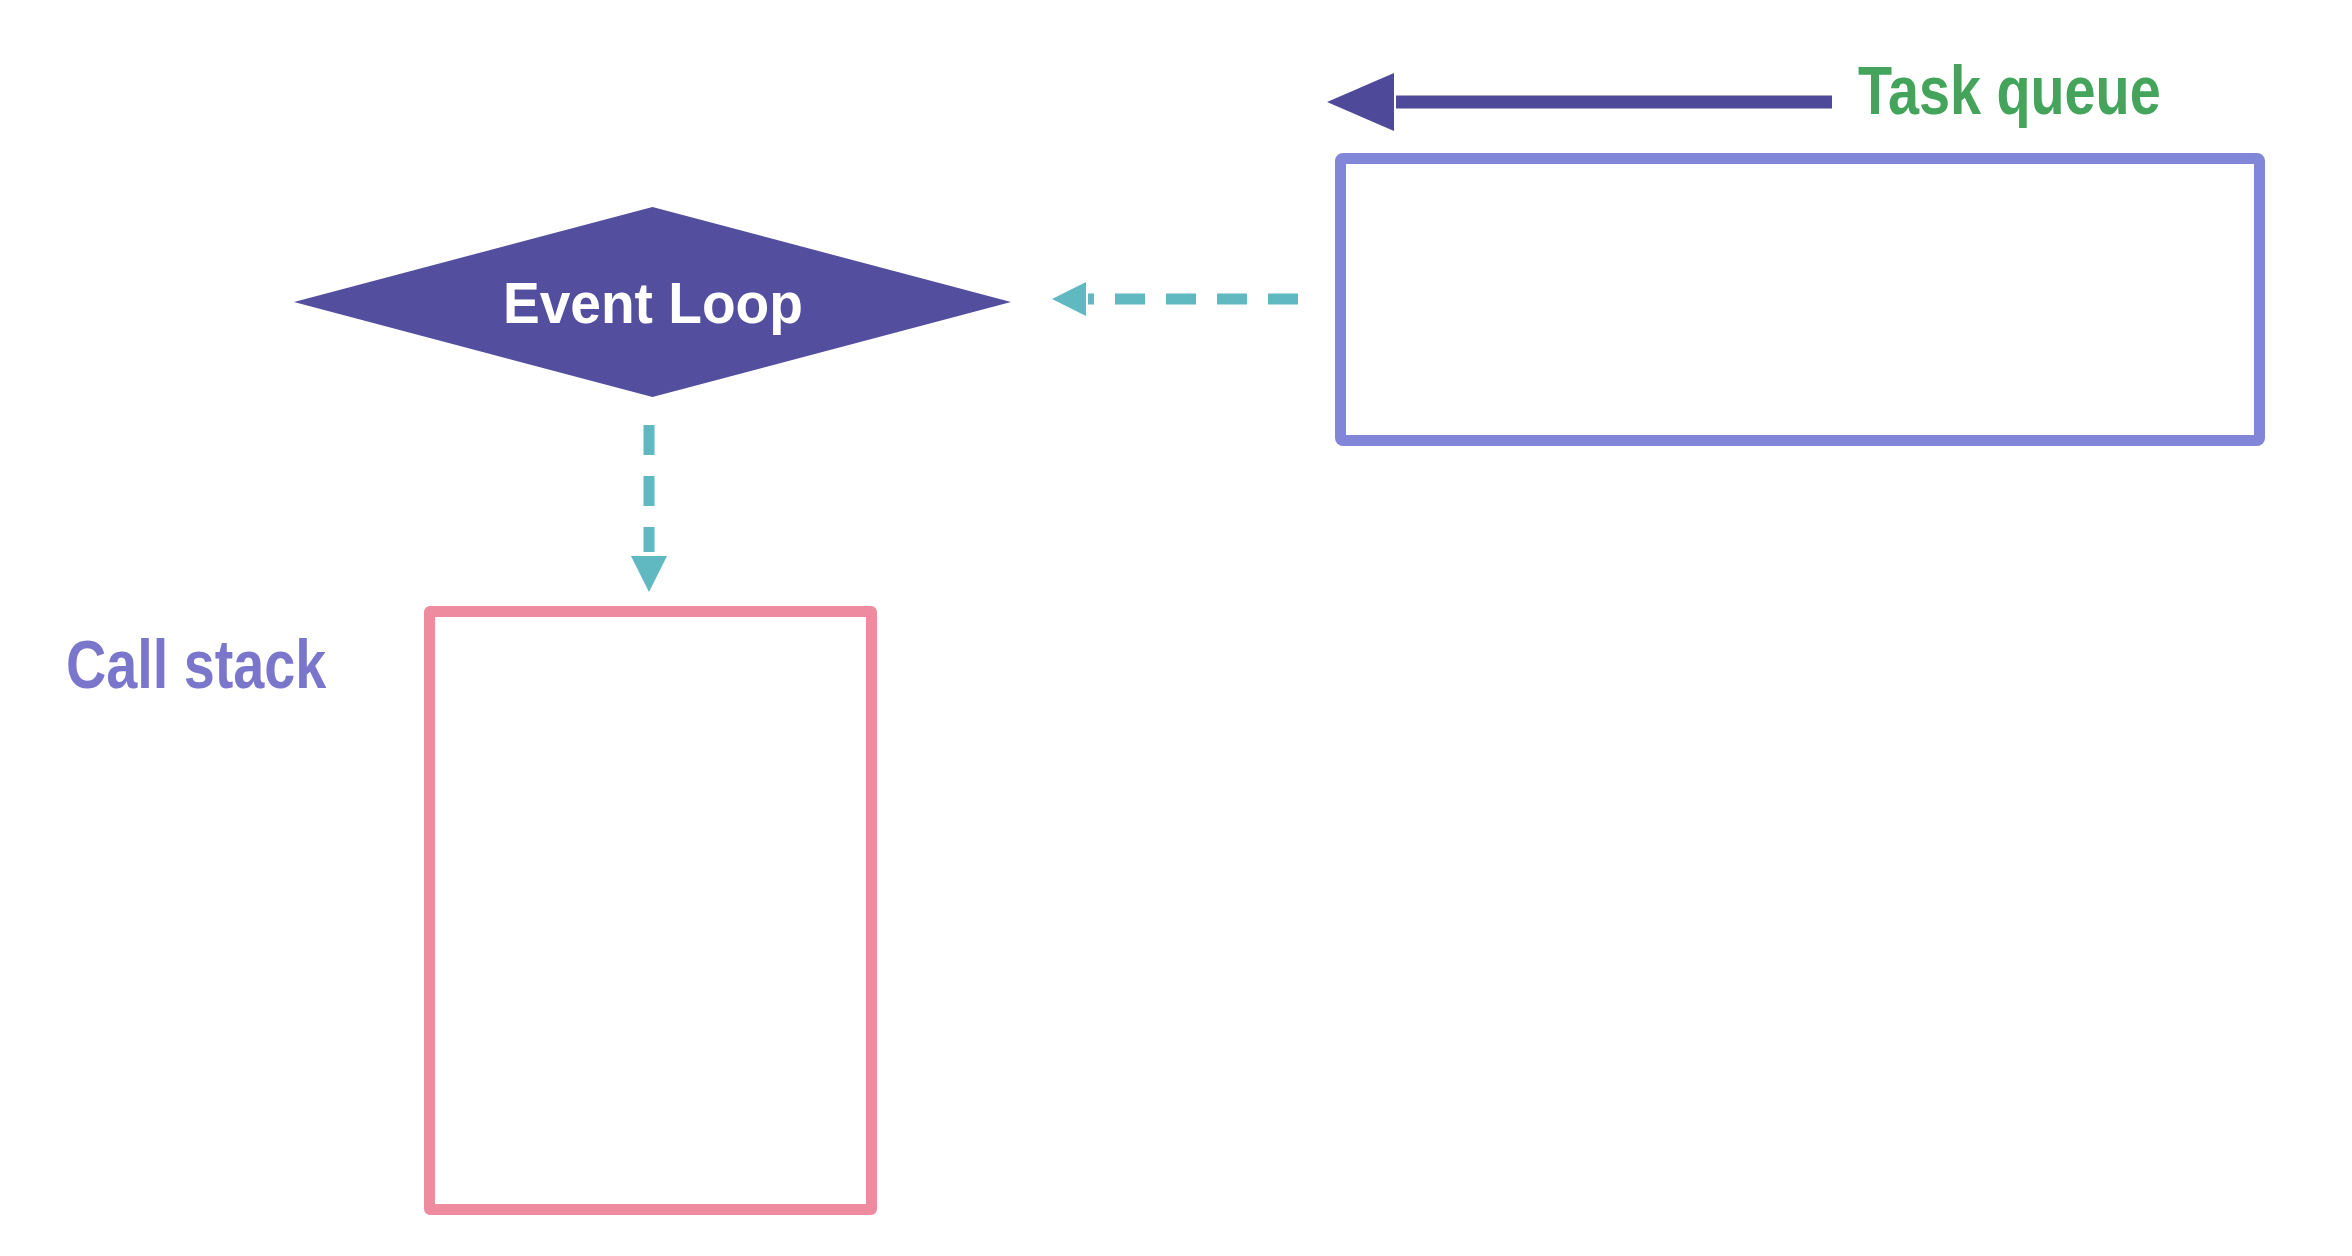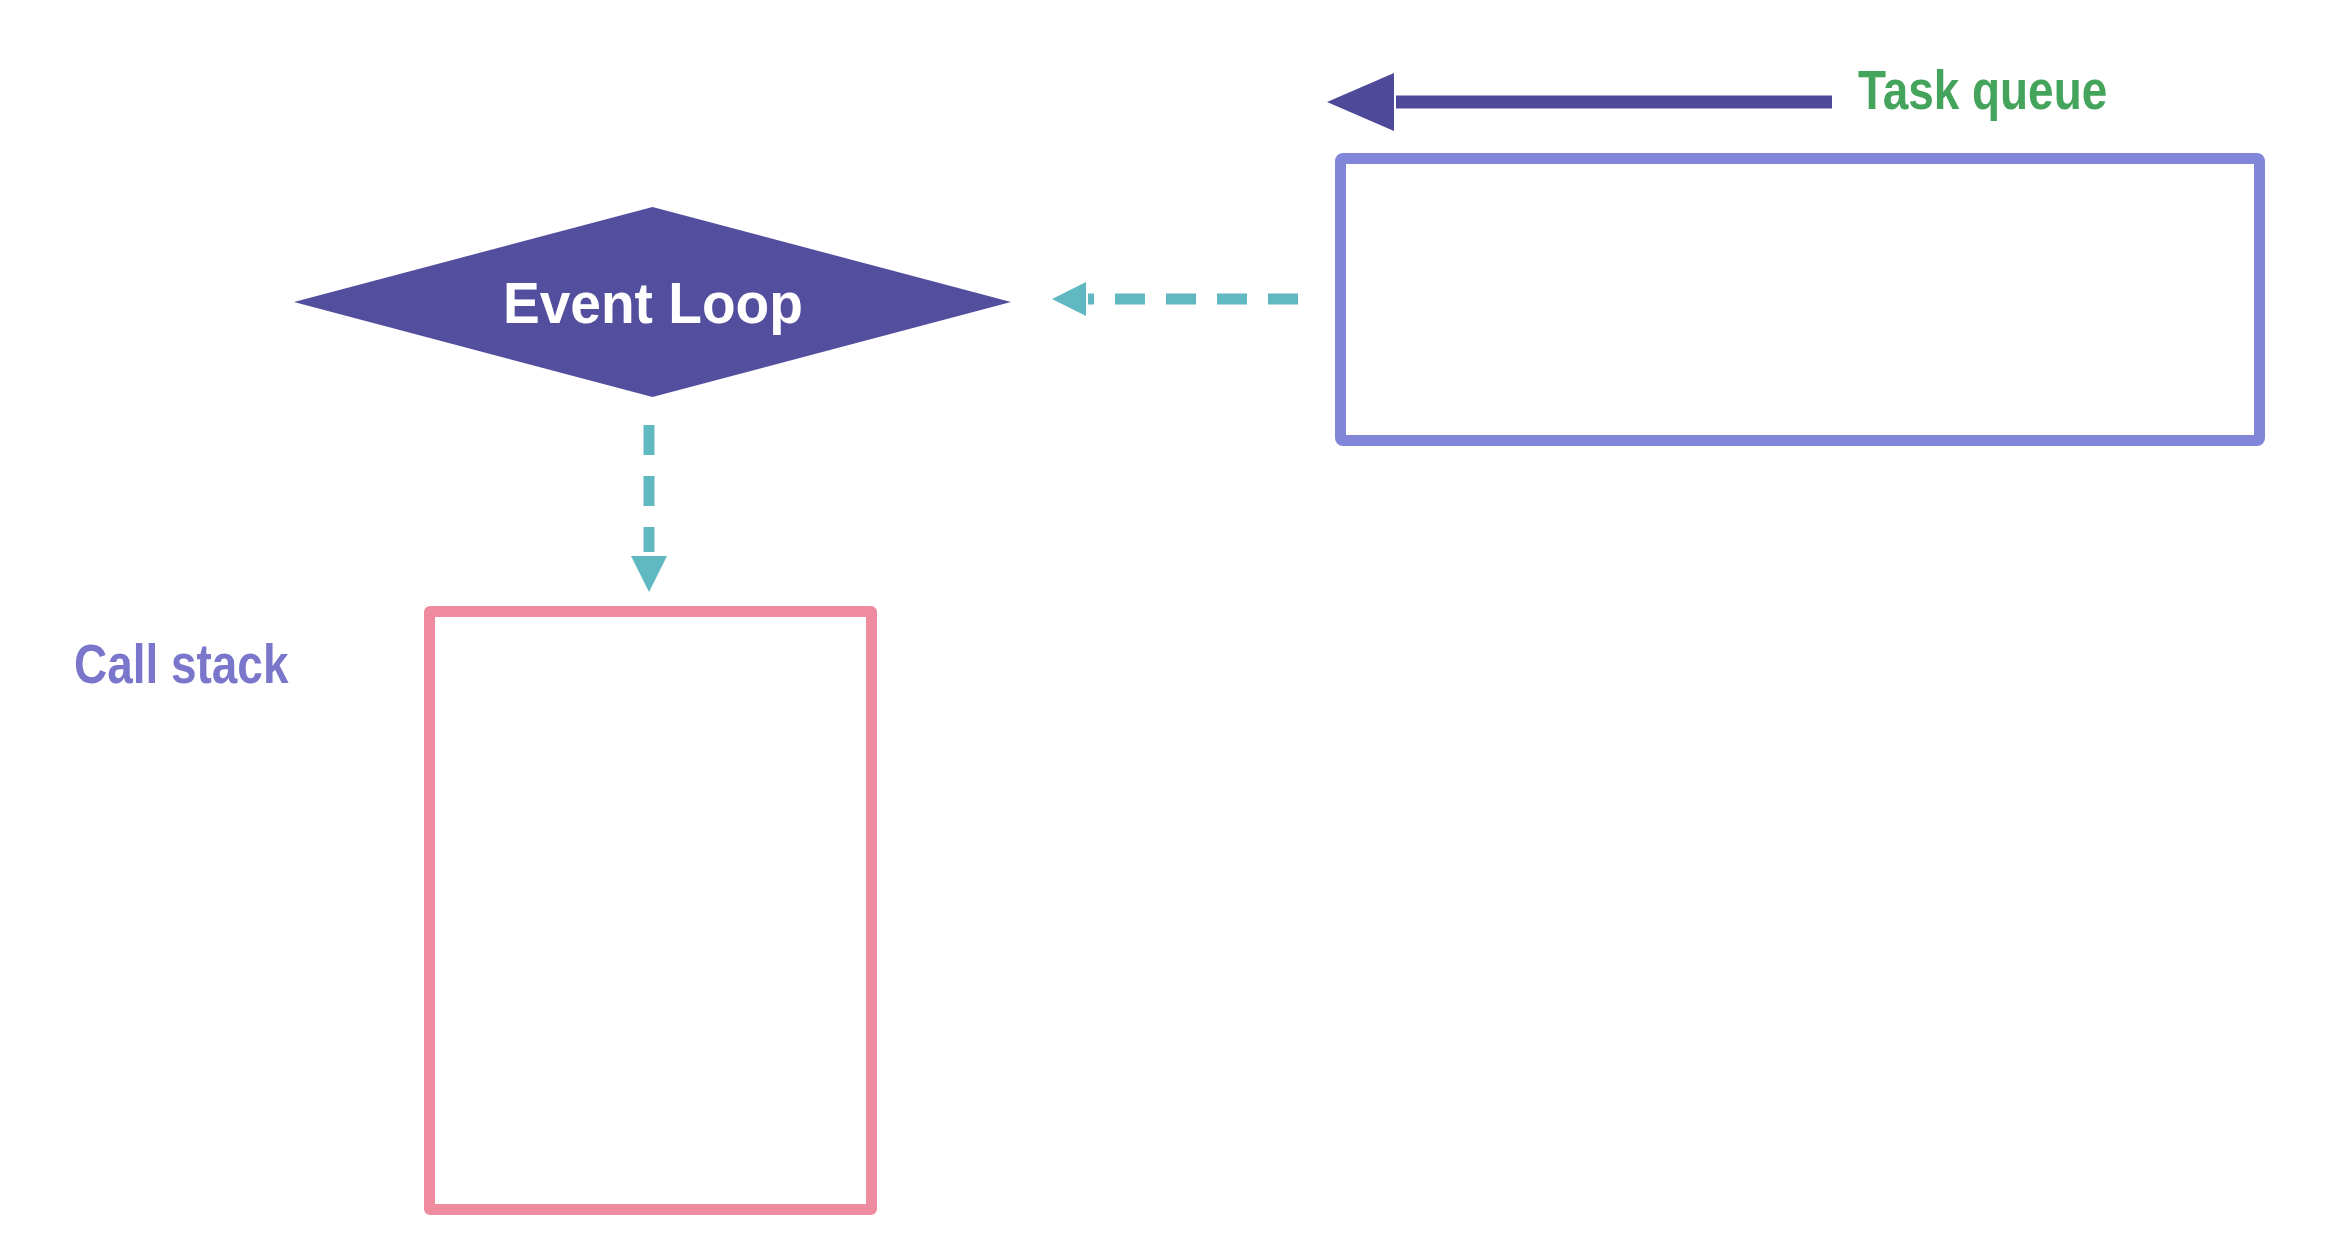--- a/index.html
+++ b/index.html
@@ -35,39 +35,38 @@
     position: absolute;
     left: 0;
     top: 0;
     width: 2352px;
     height: 1256px;
     pointer-events: none;
   }
   .big-label {
     position: absolute;
     font-weight: 700;
-    font-size: 56px;
+    font-size: 68px;
     line-height: 84px;
     white-space: nowrap;
   }
   .big-label .squeeze {
     display: inline-block;
     transform: scaleX(0.82);
     transform-origin: left center;
   }
   .task-queue-label {
     left: 1858px;
     top: 48px;
     color: var(--green);
   }
   .call-stack-label {
     left: 66px;
     top: 622px;
     color: var(--call-stack-text);
-    margin-left: 8px;
   }
   .queue-box {
     position: absolute;
     left: 1335px;
     top: 153px;
     width: 930px;
     height: 293px;
     box-sizing: border-box;
     border: 11px solid var(--queue-border);
     border-radius: 8px;

